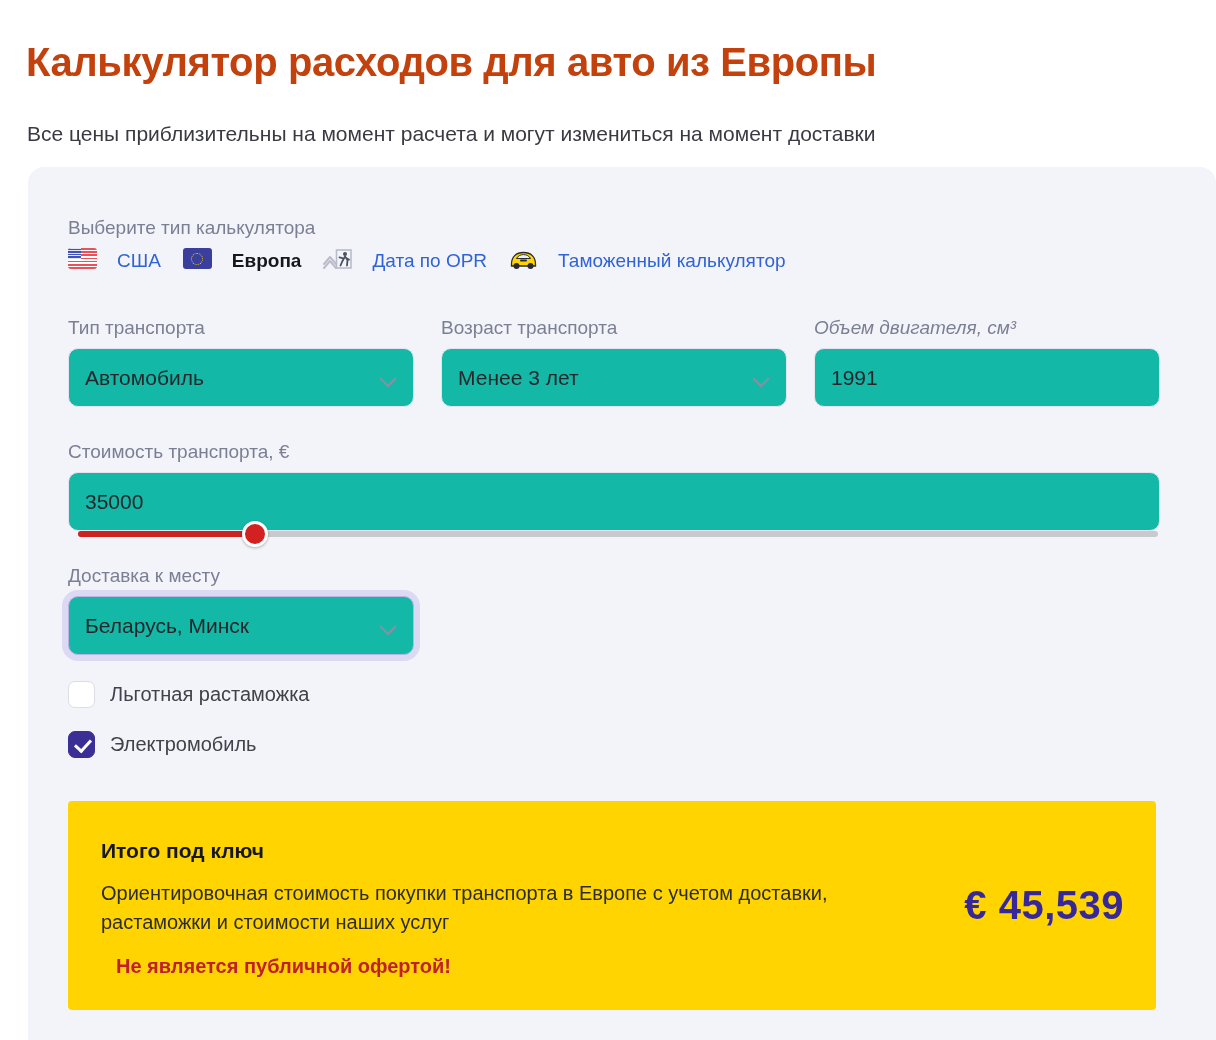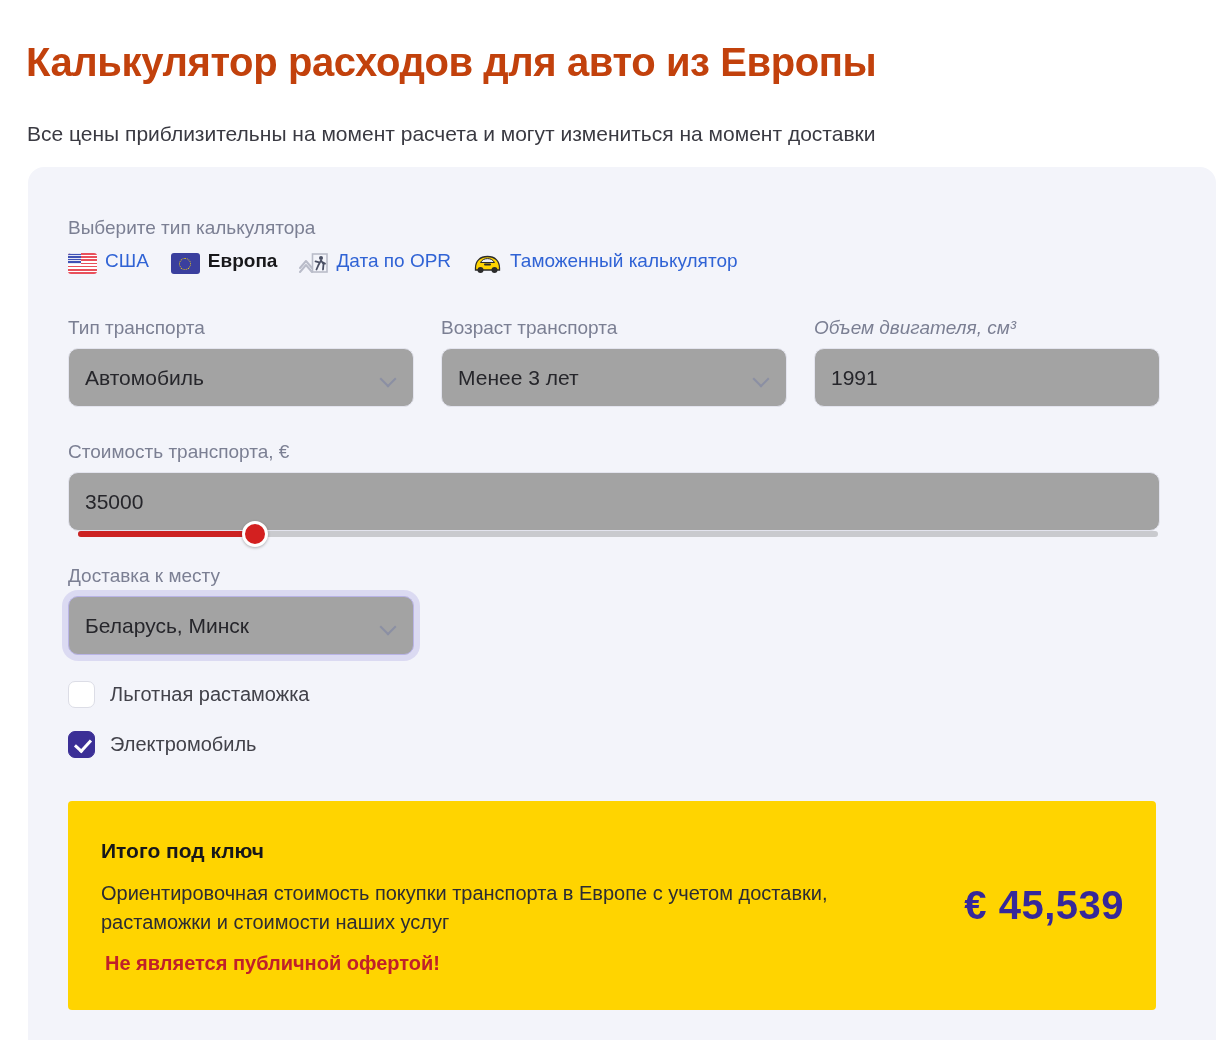--- a/index.html
+++ b/index.html
@@ -73,22 +73,22 @@
     position: absolute;
     left: 40px;
     top: 81px;
     display: flex;
     align-items: center;
     gap: 22px;
     white-space: nowrap;
   }
   .calc-tab {
     display: inline-flex;
-    align-items: flex-end;
-    gap: 8px;
+    align-items: flex-start;
+    gap: 20px;
     font-size: 19px;
     line-height: 26px;
     color: #3063d5;
     cursor: pointer;
     user-select: none;
   }
   .calc-tab.active {
     color: #17171a;
     font-weight: 700;
     cursor: default;
@@ -147,21 +147,21 @@
     position: absolute;
     font-size: 19px;
     line-height: 26px;
     color: #7b7f93;
     white-space: nowrap;
   }
   .control {
     position: absolute;
     box-sizing: border-box;
     height: 59px;
-    background: #a3a3a3;
+    background: #14b8a6;
     border: 1px solid #e3e4ee;
     border-radius: 10px;
     display: flex;
     align-items: center;
     padding: 0 16px;
     font-size: 21px;
     color: #26262b;
   }
   .control.focused {
     border-color: #b9b4e6;
@@ -319,21 +319,21 @@
     line-height: 29px;
     color: #2c2c33;
     margin: 8px 0 12px 0;
     max-width: 755px;
   }
   .result-note {
     font-size: 20px;
     line-height: 28px;
     font-weight: 700;
     color: #c0202a;
-    margin: 4px;
+    margin: 15px;
     white-space: nowrap;
   }
   .result-amount {
     position: absolute;
     right: 32px;
     top: 79px;
     font-size: 40px;
     line-height: 50px;
     font-weight: 700;
     color: #36289a;

